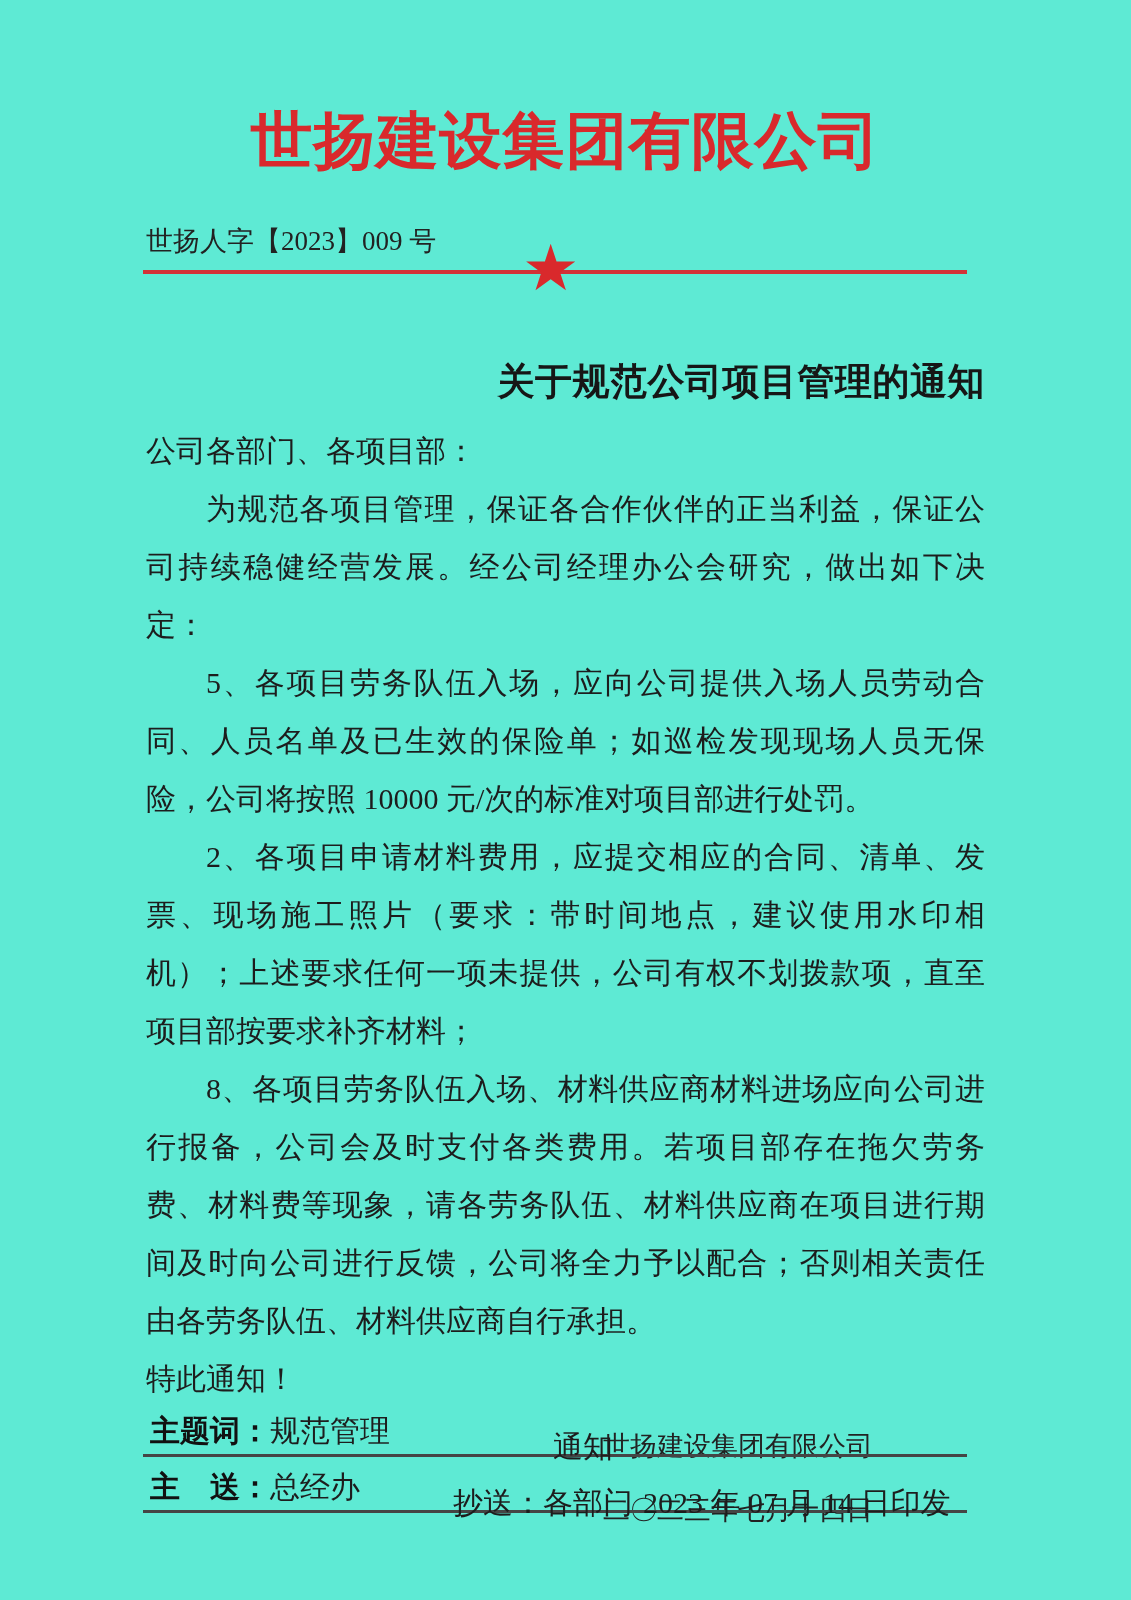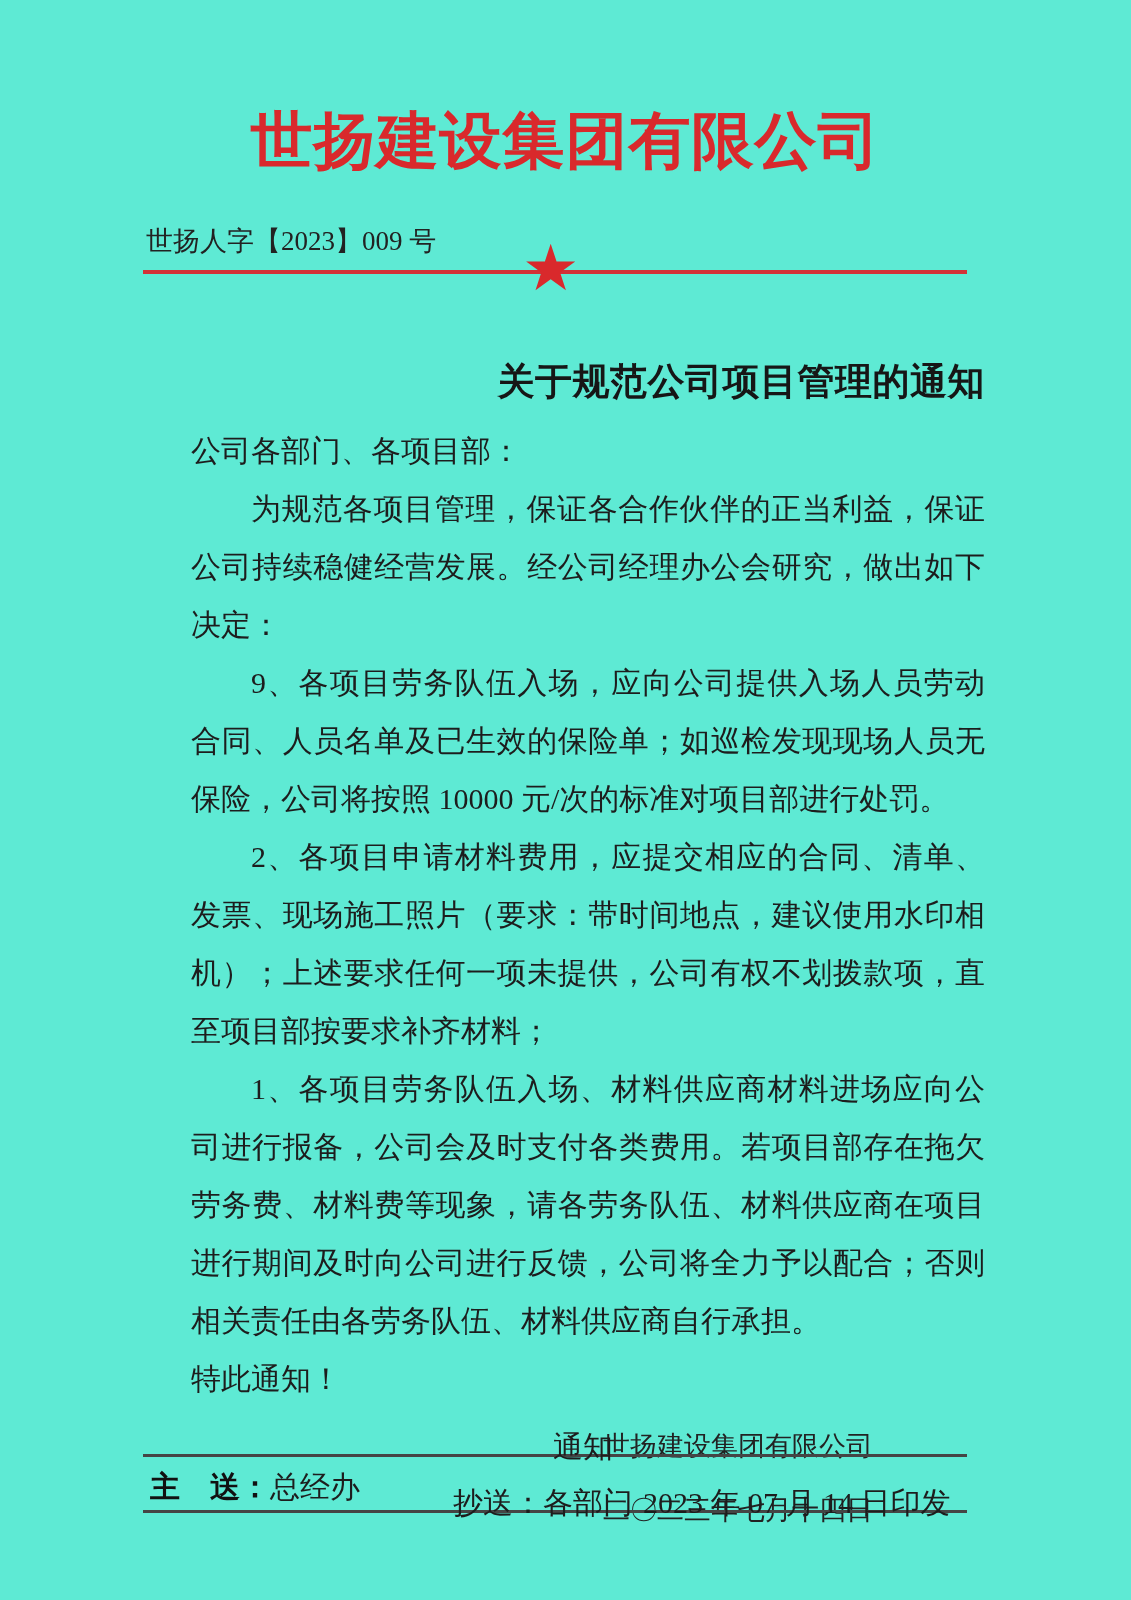--- a/index.html
+++ b/index.html
@@ -57,21 +57,21 @@
   }
   .notice-title {
     margin-top: 86px;
     font-size: 37px;
     line-height: 44px;
     font-weight: bold;
     text-align: right;
     color: #161616;
     letter-spacing: 0.5px;
   }
-  .body-text { margin-top: 18px; font-size: 30px; line-height: 58px; margin-left: 45px; }
+  .body-text { margin-top: 18px; font-size: 30px; line-height: 58px; }
   .body-text p { margin: 0; text-align: justify; }
   .body-text p.indent { text-indent: 2em; }
 
   .signature {
     margin-top: 6px;
     text-align: right;
     padding-right: 112px;
     font-size: 27px;
     line-height: 64px;
     color: #222222;
@@ -110,34 +110,35 @@
 
     <div class="divider">
       <span class="star">★</span>
     </div>
 
     <div class="notice-title">关于规范公司项目管理的通知</div>
 
     <div class="body-text">
       <p>公司各部门、各项目部：</p>
       <p class="indent">为规范各项目管理，保证各合作伙伴的正当利益，保证公司持续稳健经营发展。经公司经理办公会研究，做出如下决定：</p>
-      <p class="indent">9、各项目劳务队伍入场，应向公司提供入场人员劳动合同、人员名单及已生效的保险单；如巡检发现现场人员无保险，公司将按照 10000 元/次的标准对项目部进行处罚。</p>
+      <p class="indent">5、各项目劳务队伍入场，应向公司提供入场人员劳动合同、人员名单及已生效的保险单；如巡检发现现场人员无保险，公司将按照 10000 元/次的标准对项目部进行处罚。</p>
       <p class="indent">2、各项目申请材料费用，应提交相应的合同、清单、发票、现场施工照片（要求：带时间地点，建议使用水印相机）；上述要求任何一项未提供，公司有权不划拨款项，直至项目部按要求补齐材料；</p>
-      <p class="indent">1、各项目劳务队伍入场、材料供应商材料进场应向公司进行报备，公司会及时支付各类费用。若项目部存在拖欠劳务费、材料费等现象，请各劳务队伍、材料供应商在项目进行期间及时向公司进行反馈，公司将全力予以配合；否则相关责任由各劳务队伍、材料供应商自行承担。</p>
+      <p class="indent">8、各项目劳务队伍入场、材料供应商材料进场应向公司进行报备，公司会及时支付各类费用。若项目部存在拖欠劳务费、材料费等现象，请各劳务队伍、材料供应商在项目进行期间及时向公司进行反馈，公司将全力予以配合；否则相关责任由各劳务队伍、材料供应商自行承担。</p>
       <p>特此通知！</p>
     </div>
 
     <div class="signature">
       <div>世扬建设集团有限公司</div>
       <div>二〇二三年七月十四日</div>
     </div>
 
   </div>
 
   <div class="footer-row footer-row-1">
+    <span class="lead"><span class="label">主题词：</span><span>规范管理</span></span>
     <span class="abs pos-doc-type">通知</span>
   </div>
 
   <div class="footer-row footer-row-2">
     <span class="lead"><span class="label">主　送：</span><span>总经办</span></span>
     <span class="abs pos-cc"><span>抄送：</span><span>各部门</span></span>
     <span class="abs pos-print-date">2023 年 07 月 14 日印发</span>
   </div>
 </div>
 

